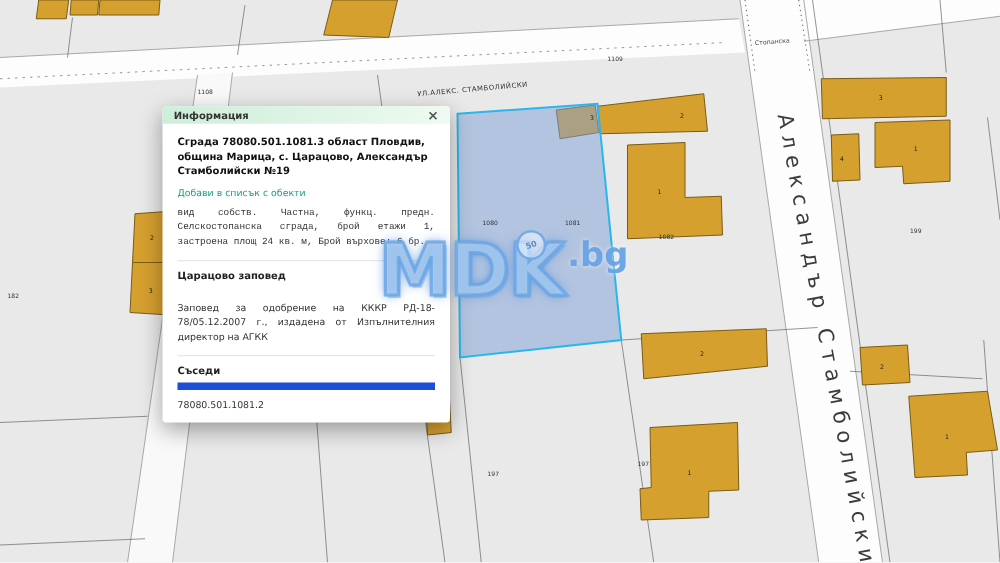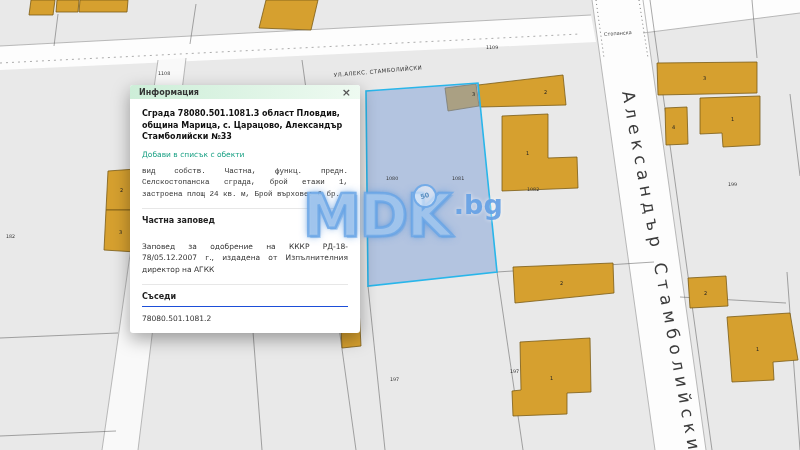--- a/index.html
+++ b/index.html
@@ -12,21 +12,21 @@
   .popup-header{height:14px;display:flex;align-items:center;justify-content:space-between;
     padding:0 9px;border-radius:3px 3px 0 0;font-size:8px;font-weight:bold;color:#333;
     background:linear-gradient(90deg,#cdeed8,#eefaf1);}
   .popup-close{font-size:11px;color:#555;line-height:1;cursor:pointer;}
   .popup-body{padding:7px 12px 10px;}
   .p-title{font-size:8px;font-weight:bold;color:#111;line-height:1.45;margin:2px 0 7px;}
   .p-link{font-size:7.5px;color:#18a083;margin:0 0 7px;cursor:pointer;}
   .p-text{font-size:7.5px;color:#333;line-height:1.55;text-align:justify;margin:0 0 7px;font-family:Liberation Mono, monospace;}
   .p-sec{font-size:8px;font-weight:bold;color:#222;margin:0 0 5px;padding-top:7px;border-top:1px solid #e7e7e7;}
   .p-order{font-size:7.5px;color:#333;line-height:1.55;text-align:justify;margin:16px 0 8px;}
-  .p-neighbor{font-size:7.5px;color:#333;padding-top:7px;border-top:1px solid #1d4ed8;margin-top:2px;}
+  .p-neighbor{font-size:7.5px;color:#333;padding-top:7px;border-top:6px solid #1d4ed8;margin-top:2px;}
   
   .watermark{position:absolute;left:303px;top:189px;z-index:10;display:flex;align-items:flex-start;
              pointer-events:none;}
   .wm-main{font-size:58px;line-height:.95;font-weight:bold;letter-spacing:-1px;
     color:rgba(255,255,255,.38);-webkit-text-stroke:2.5px rgba(105,165,230,.8);
     text-shadow:0 0 3px rgba(100,160,225,.9),0 0 9px rgba(80,145,220,.8),2px 2px 0 rgba(110,170,230,.45);}
   .wm-suffix{font-size:27px;font-weight:bold;color:rgba(100,160,228,.92);margin-left:3px;
     text-shadow:0 0 4px rgba(255,255,255,.6);padding-bottom:2px;}
   .wm-badge{position:absolute;left:110px;top:-5px;width:20px;height:20px;border-radius:50%;
     border:2px solid rgba(105,165,230,.9);background:rgba(245,250,255,.55);color:#5a8fc0;
@@ -134,24 +134,24 @@
     <text x="334" y="77" transform="rotate(-5 334 77)" font-size="5.5" letter-spacing="0.4" fill="#333">УЛ.АЛЕКС. СТАМБОЛИЙСКИ</text>
     <text x="604" y="36" transform="rotate(-4 604 36)" font-size="5" fill="#444">Стопанска</text>
   </svg>
 
   <div class="popup">
     <div class="popup-header">
       <span>Информация</span>
       <span class="popup-close">×</span>
     </div>
     <div class="popup-body">
-      <div class="p-title">Сграда 78080.501.1081.3 област Пловдив, община Марица, с. Царацово, Александър Стамболийски №33</div>
+      <div class="p-title">Сграда 78080.501.1081.3 област Пловдив, община Марица, с. Царацово, Александър Стамболийски №19</div>
       <div class="p-link">Добави в списък с обекти</div>
       <div class="p-text">вид собств. Частна, функц. предн. Селскостопанска сграда, брой етажи 1, застроена площ 24 кв. м, Брой върхове: 6 бр.</div>
-      <div class="p-sec">Частна заповед</div>
+      <div class="p-sec">Царацово заповед</div>
       <div class="p-order">Заповед за одобрение на КККР РД-18-78/05.12.2007 г., издадена от Изпълнителния директор на АГКК</div>
       <div class="p-sec">Съседи</div>
       <div class="p-neighbor">78080.501.1081.2</div>
     </div>
   </div>
 
   <div class="watermark">
     <span class="wm-main">MDK</span>
     <span class="wm-suffix">.bg</span>
     <span class="wm-badge">50</span>

